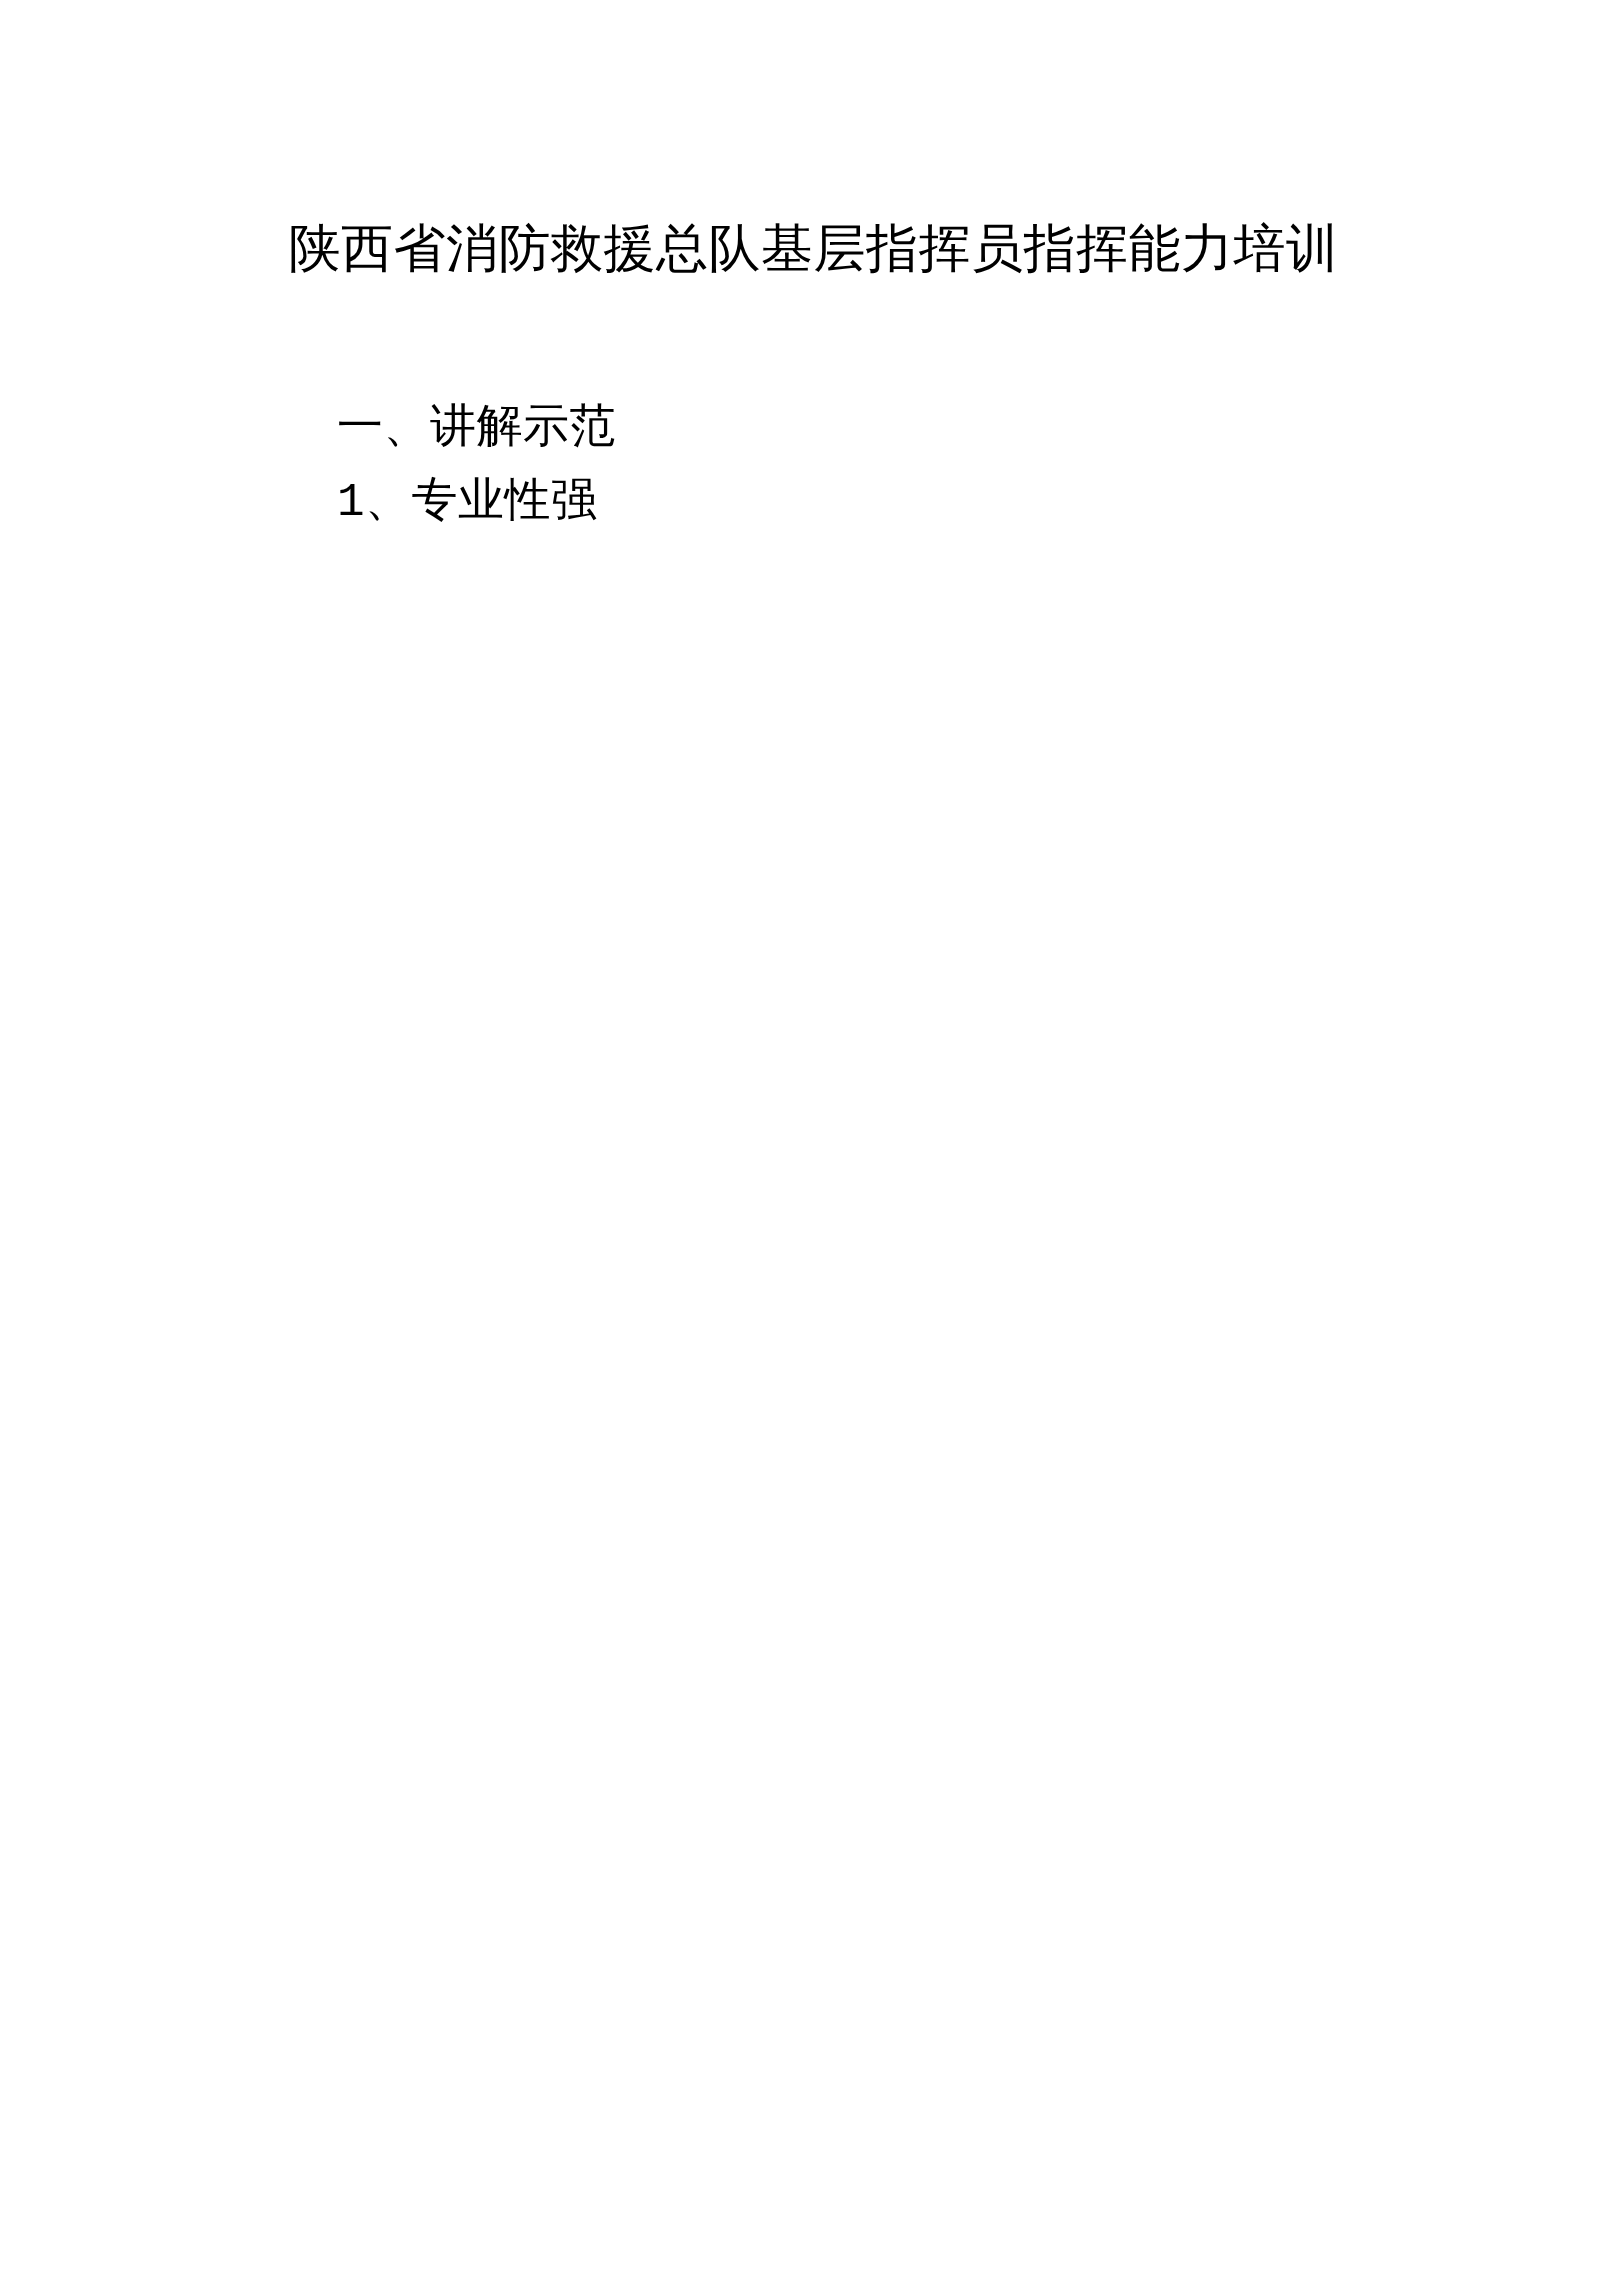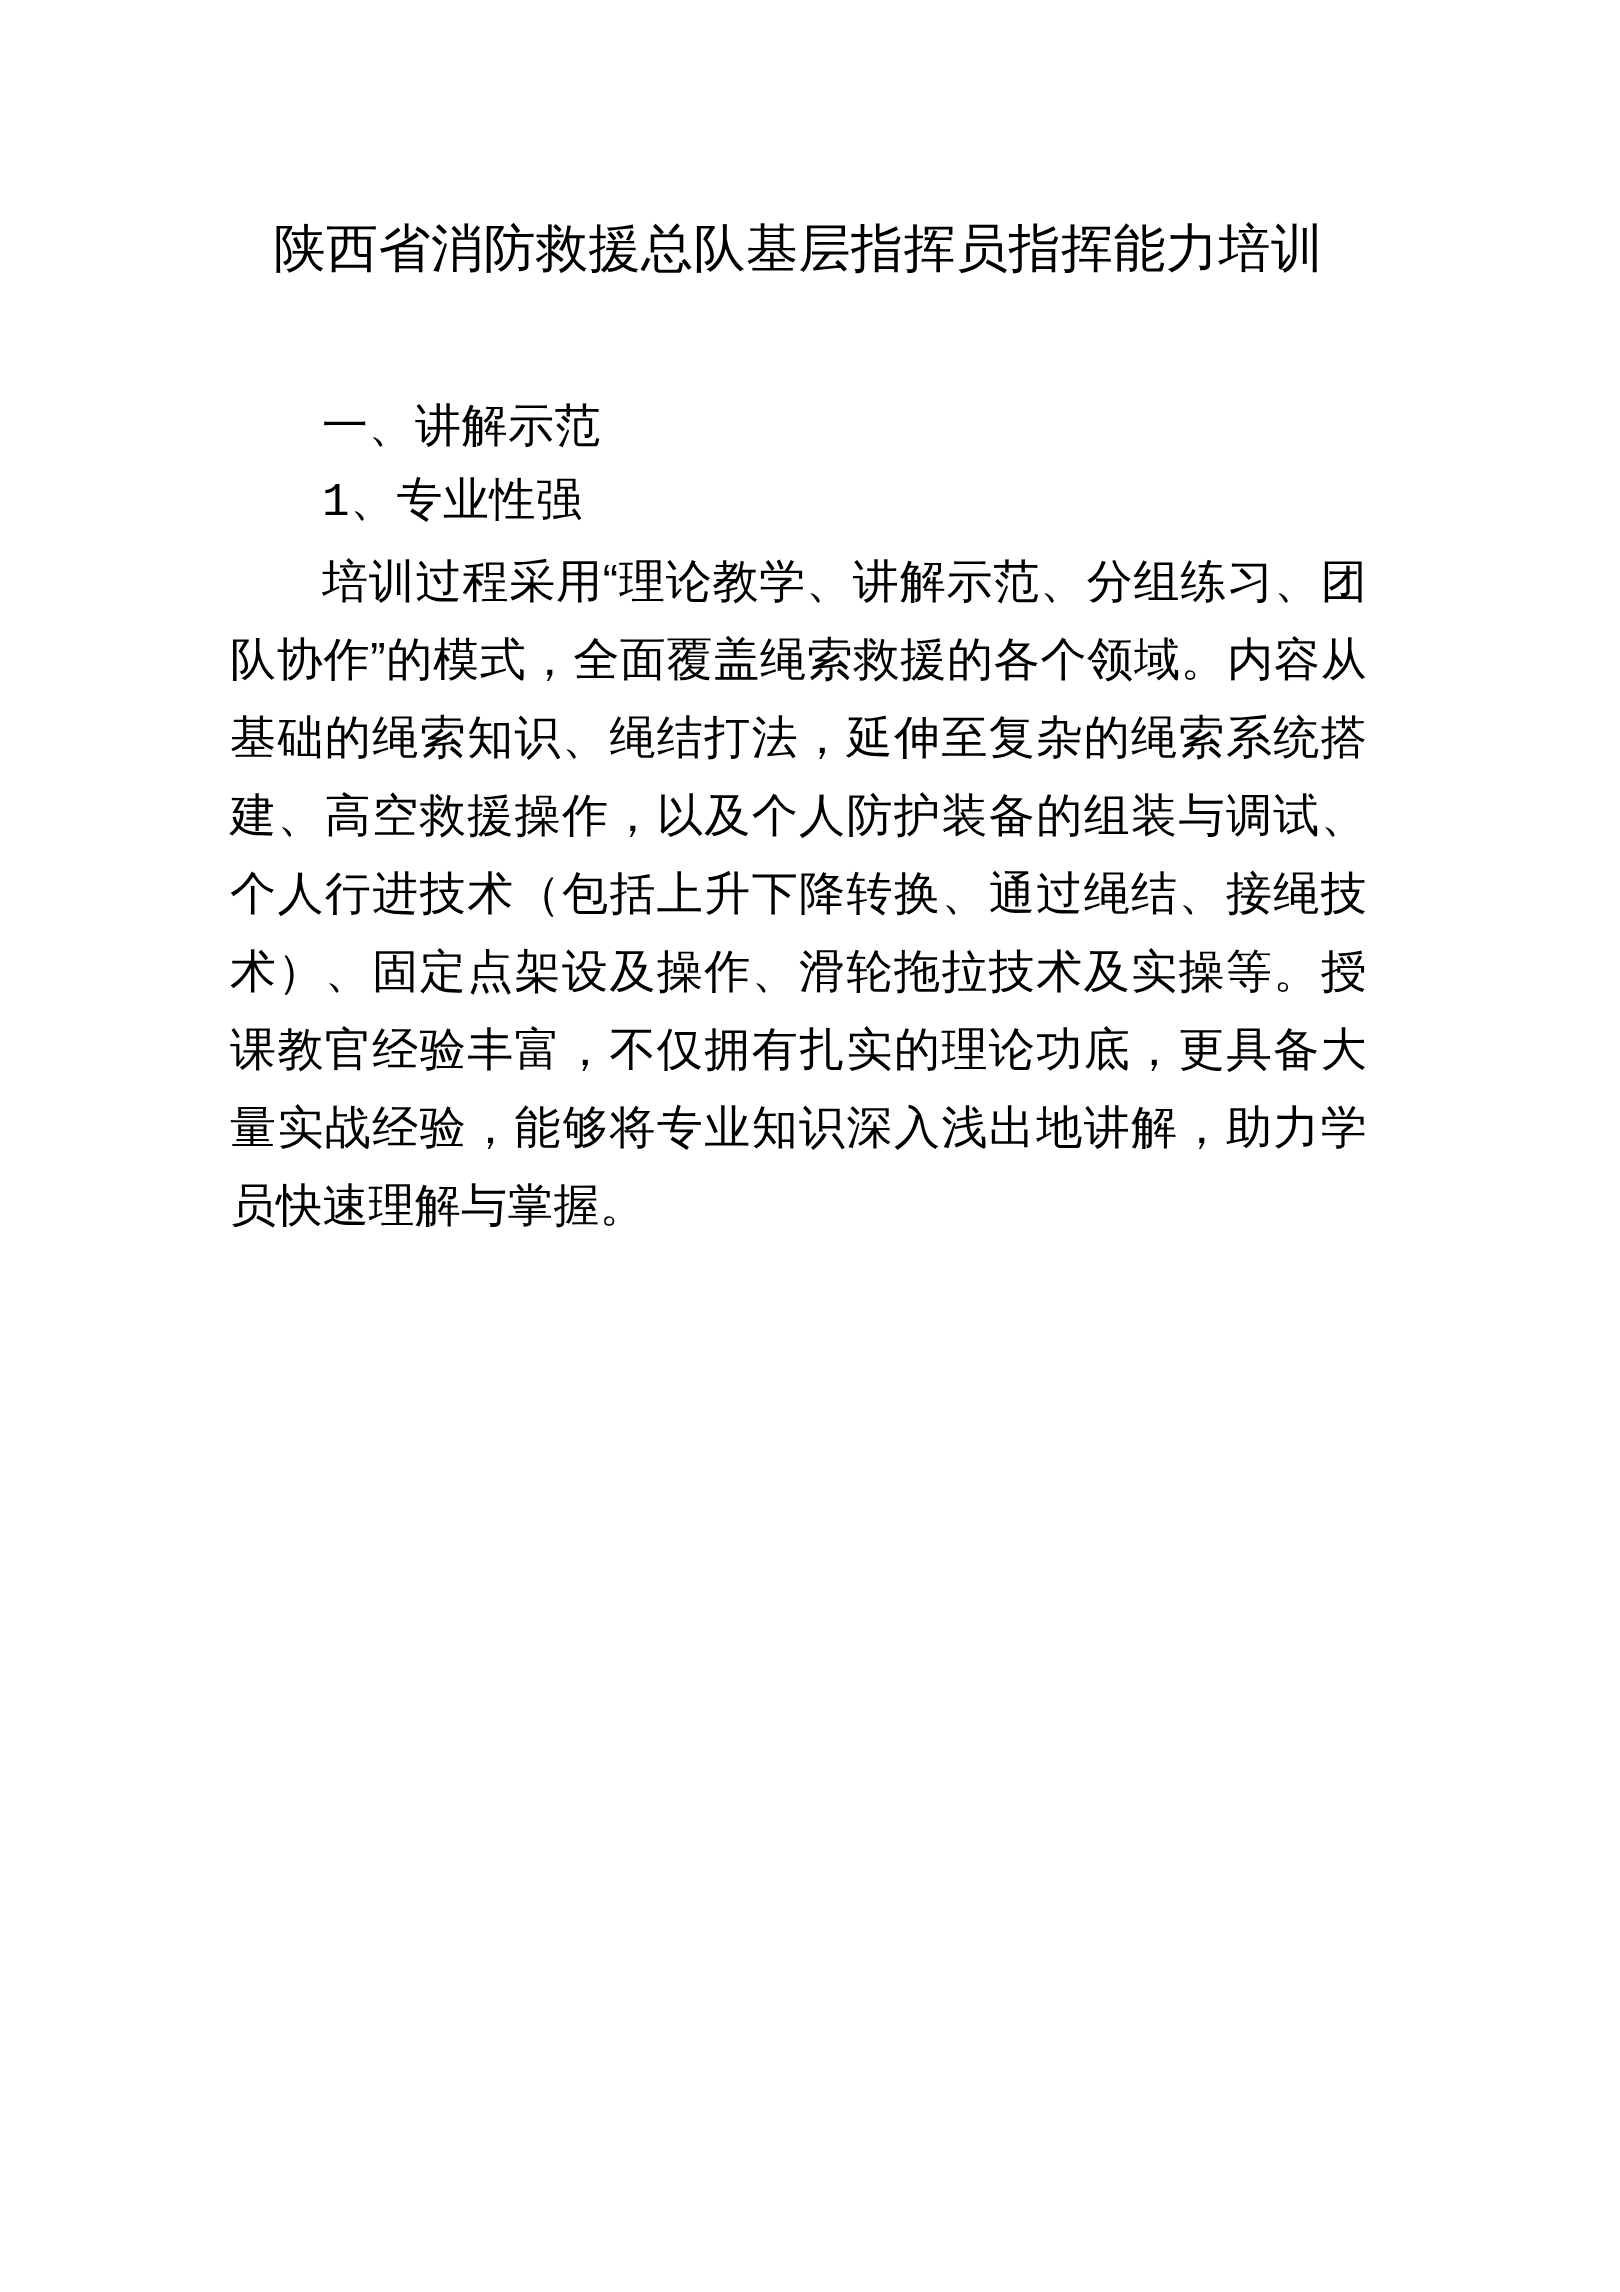--- a/index.html
+++ b/index.html
@@ -15,21 +15,21 @@
     position: relative;
     width: 1620px;
     height: 2293px;
     margin: 0 auto;
     background: #ffffff;
     box-sizing: border-box;
     overflow: hidden;
   }
   .doc-body {
     position: absolute;
-    left: 230px;
+    left: 245px;
     top: 0;
     width: 1137px;
   }
   .doc-title {
     text-align: center;
     font-size: 52px;
     line-height: 78px;
     letter-spacing: 0.5px;
     font-weight: 400;
     white-space: nowrap;
@@ -79,19 +79,18 @@
 
     <div class="doc-title title-line-1">陕西省消防救援总队基层指挥员指挥能力培训</div>
 
 
     <div class="spacer-after-title"></div>
 
     <div class="heading heading-primary">一、讲解示范</div>
 
     <div class="heading heading-secondary">1、专业性强</div>
 
-    <p class="paragraph">培训过程采用“理论教学、讲解示范、分组练习、团队协作”的模式，全面覆盖绳索救援的各个领域。内容从基础的绳索知识、绳结打法，延伸至复杂的绳索系统搭建、高空救援操作，以及个人防护装备的组装与调试、个人行进技术（包括上升下降转换、通过绳结、接绳技术）、固定点架设及操作、滑轮拖拉技术及实操等。授课教官经验丰富，不仅拥有扎实的理论功底，更具备大量实战经验，能够将专业知识深入浅出地讲解，助力学员快速理解与掌握。</p>
 
 
 
   </div>
 </div>
 
 
 </body></html>

